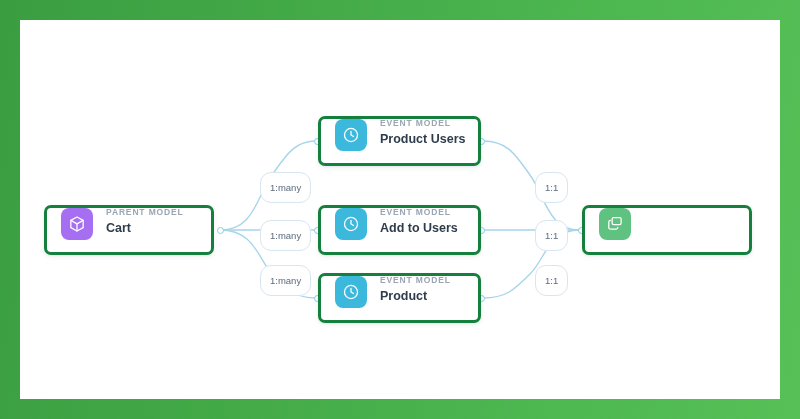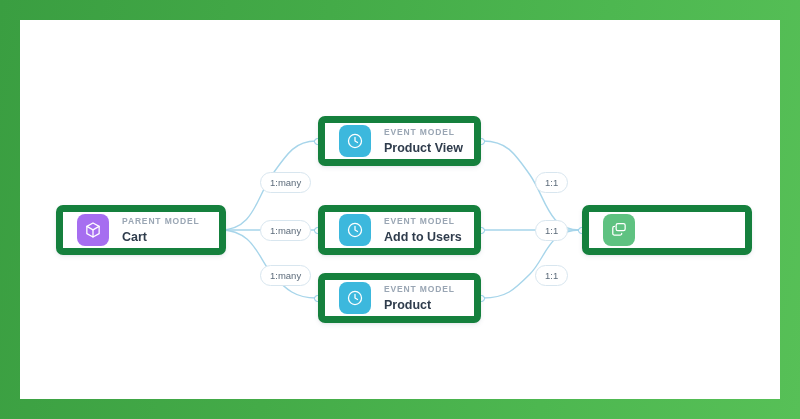--- a/index.html
+++ b/index.html
@@ -38,23 +38,23 @@
     top: 0;
     width: 760px;
     height: 379px;
     pointer-events: none;
   }
 
   
   .node {
     position: absolute;
     display: flex;
-    align-items: center;
-    background: #ffffff;
-    border: 7px solid #15803d;
+    align-items: flex-start;
+    background: #ffffff;
+    border: 3px solid #15803d;
     border-radius: 7px;
     box-shadow: 0 2px 5px rgba(36, 62, 94, 0.08), 0 1px 2px rgba(36, 62, 94, 0.05);
     box-sizing: border-box;
     padding: 0 14px;
   }
 
   .node-icon {
     width: 32px;
     height: 32px;
     border-radius: 8px;
@@ -84,21 +84,21 @@
   }
 
   .node-name {
     font-size: 12.5px;
     font-weight: 700;
     color: #2f3c4c;
     white-space: nowrap;
   }
 
   
-  #node-parent     { left: 36px;  top: 185px; width: 170px; height: 50px; }
+  #node-parent     { left: 24px;  top: 185px; width: 170px; height: 50px; }
   #node-event-0    { left: 298px; top: 96px;  width: 163px; height: 50px; }
   #node-event-1    { left: 298px; top: 185px; width: 163px; height: 50px; }
   #node-event-2    { left: 298px; top: 253px; width: 163px; height: 50px; }
   #node-related    { left: 562px; top: 185px; width: 170px; height: 50px; }
 
   
   .port {
     position: absolute;
     width: 7px;
     height: 7px;
@@ -110,21 +110,21 @@
 
   
   .pill {
     position: absolute;
     display: flex;
     align-items: center;
     justify-content: center;
     background: #ffffff;
     border: 1px solid #d8e6ef;
     border-radius: 11px;
-    height: 21px;
+    height: 31px;
     padding: 0 9px;
     font-size: 9.5px;
     font-weight: 400;
     color: #5c6b7a;
     box-sizing: border-box;
     white-space: nowrap;
   }
 
   #pill-0 { left: 240px; top: 152px; }
   #pill-1 { left: 240px; top: 200px; }
@@ -181,21 +181,21 @@
 
     <div class="node" id="node-event-0">
       <div class="node-icon" style="background:#3cb8dd;">
         <svg width="18" height="18" viewBox="0 0 24 24" fill="none" stroke="#ffffff" stroke-width="1.7" stroke-linecap="round" stroke-linejoin="round">
           <circle cx="12" cy="12" r="8.7"></circle>
           <path d="M12 7.1V12l3.4 2"></path>
         </svg>
       </div>
       <div class="node-text">
         <div class="node-kind">EVENT MODEL</div>
-        <div class="node-name">Product View</div>
+        <div class="node-name">Product Users</div>
       </div>
     </div>
 
     <div class="node" id="node-event-1">
       <div class="node-icon" style="background:#3cb8dd;">
         <svg width="18" height="18" viewBox="0 0 24 24" fill="none" stroke="#ffffff" stroke-width="1.7" stroke-linecap="round" stroke-linejoin="round">
           <circle cx="12" cy="12" r="8.7"></circle>
           <path d="M12 7.1V12l3.4 2"></path>
         </svg>
       </div>

